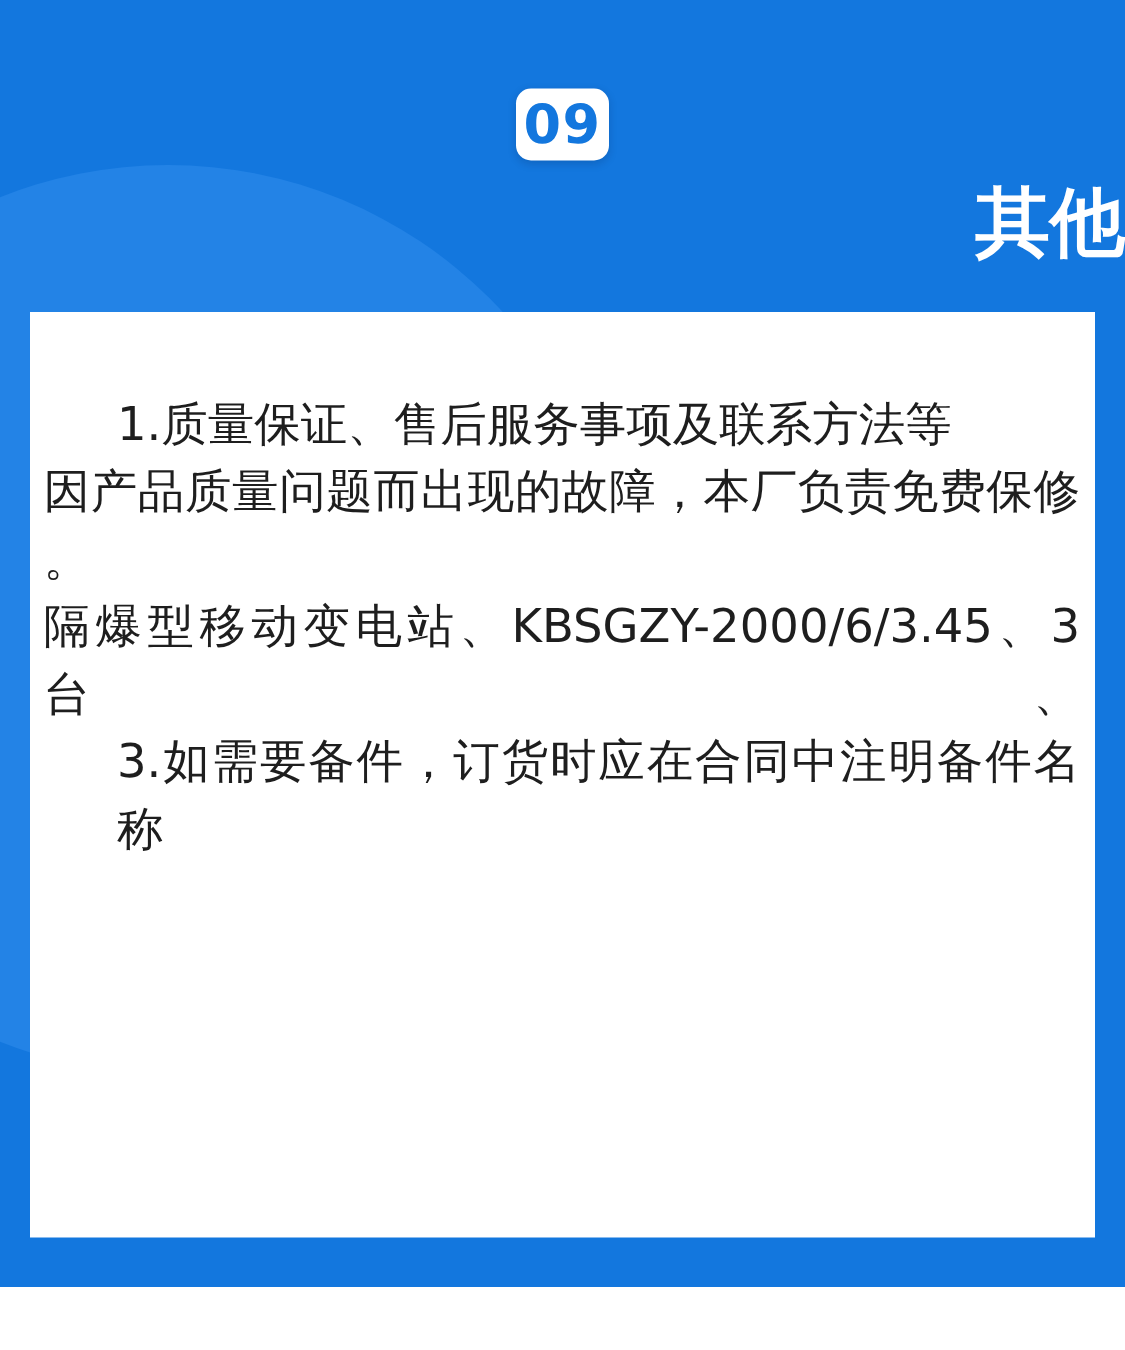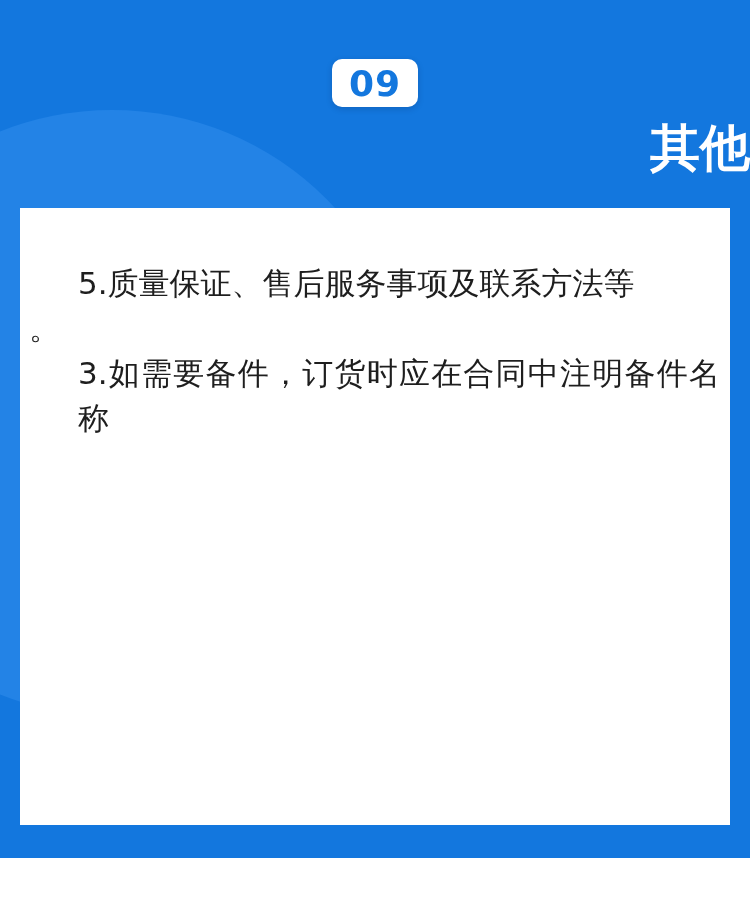--- a/index.html
+++ b/index.html
@@ -31,21 +31,21 @@
     width: 606px;
     height: 606px;
     border-radius: 50%;
     background: var(--circle-blue, #2383e6);
   }
   .content {
     position: relative;
     padding-top: 59px;
   }
   .badge {
-    width: 86px;
+    width: 62px;
     height: 48px;
     margin: 0 auto;
     background: var(--badge-bg, #ffffff);
     border-radius: 10px;
     display: flex;
     align-items: center;
     justify-content: center;
     box-shadow: 0 2px 6px rgba(0, 20, 60, 0.18);
   }
   .badge span {
@@ -93,19 +93,21 @@
   <div class="blue-bg">
     <div class="circle"></div>
   </div>
   <div class="content">
     <div class="badge">
       <span>09</span>
     </div>
     <h1 class="title">其他</h1>
     <div class="card">
       <div class="body-text">
-          <div class="line indent">5.质量保证、售后服务事项及联系方法等</div>
+          <div class="line indent">1.质量保证、售后服务事项及联系方法等</div>
+          <div class="line fill">因产品质量问题而出现的故障，本厂负责免费保修</div>
           <div class="line">。</div>
+          <div class="line fill">隔爆型移动变电站、KBSGZY-2000/6/3.45、3台、</div>
           <div class="line indent fill">3.如需要备件，订货时应在合同中注明备件名称</div>
         </div>
     </div>
   </div>
 </div>
 
 </body></html>

